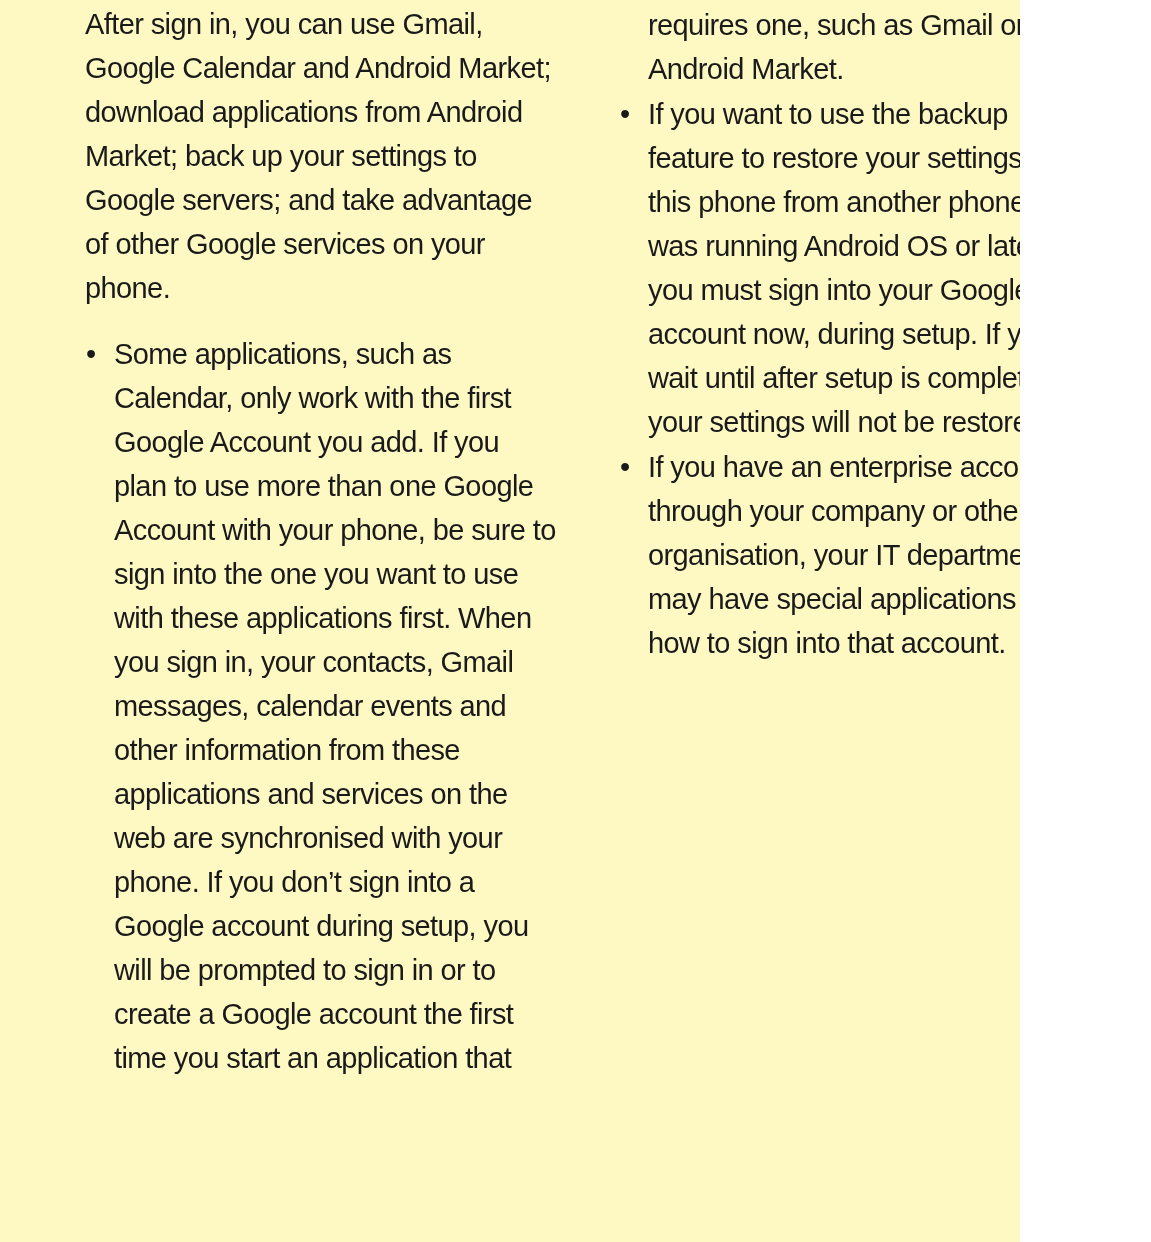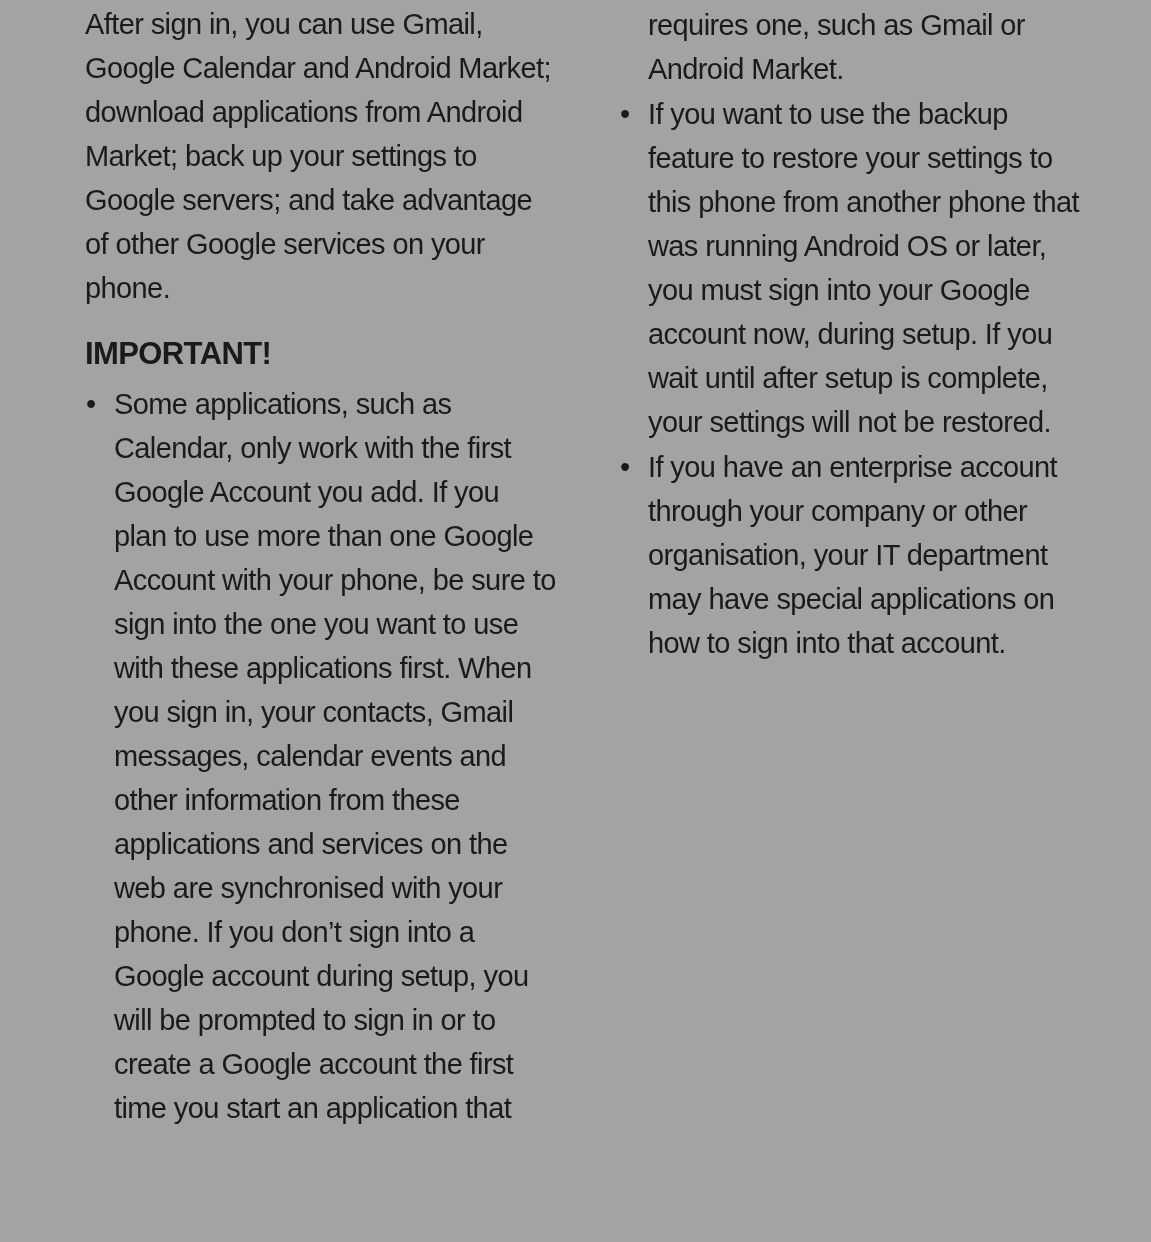--- a/index.html
+++ b/index.html
@@ -2,23 +2,23 @@
 <html><head>
 <meta charset="utf-8">
 <style>
   html, body {
     margin: 0;
     padding: 0;
     background: #ffffff;
   }
   .page {
     position: relative;
-    width: 1151px;
+    width: 1020px;
     height: 1242px;
-    background: #a3a3a3;
+    background: #fef9c3;
     overflow: hidden;
     font-family: "Liberation Sans", "DejaVu Sans", sans-serif;
     font-stretch: condensed;
     color: #1a1a1a;
     box-sizing: border-box;
     padding: 2px 0 16px 85px;
   }
   .columns {
     display: flex;
     gap: 62px;
@@ -59,21 +59,20 @@
 </style>
 </head>
 <body>
 
 <div class="page">
   <div class="columns">
 
     <div class="col body-text">
       <p class="para">After sign in, you can use Gmail, Google Calendar and Android Market; download applications from Android Market; back up your settings to Google servers; and take advantage of other Google services on your phone.</p>
 
-      <h2 class="heading">IMPORTANT!</h2>
 
       <div class="bullet">
         <span class="marker">•</span>
         <span class="btext">Some applications, such as Calendar, only work with the first Google Account you add. If you plan to use more than one Google Account with your phone, be sure to sign into the one you want to use with these applications first. When you sign in, your contacts, Gmail messages, calendar events and other information from these applications and services on the web are synchronised with your phone. If you don’t sign into a Google account during setup, you will be prompted to sign in or to create a Google account the first time you start an application that</span>
       </div>
     </div>
 
     <div class="col body-text">
       <div class="bullet">
         <span class="marker"></span>

